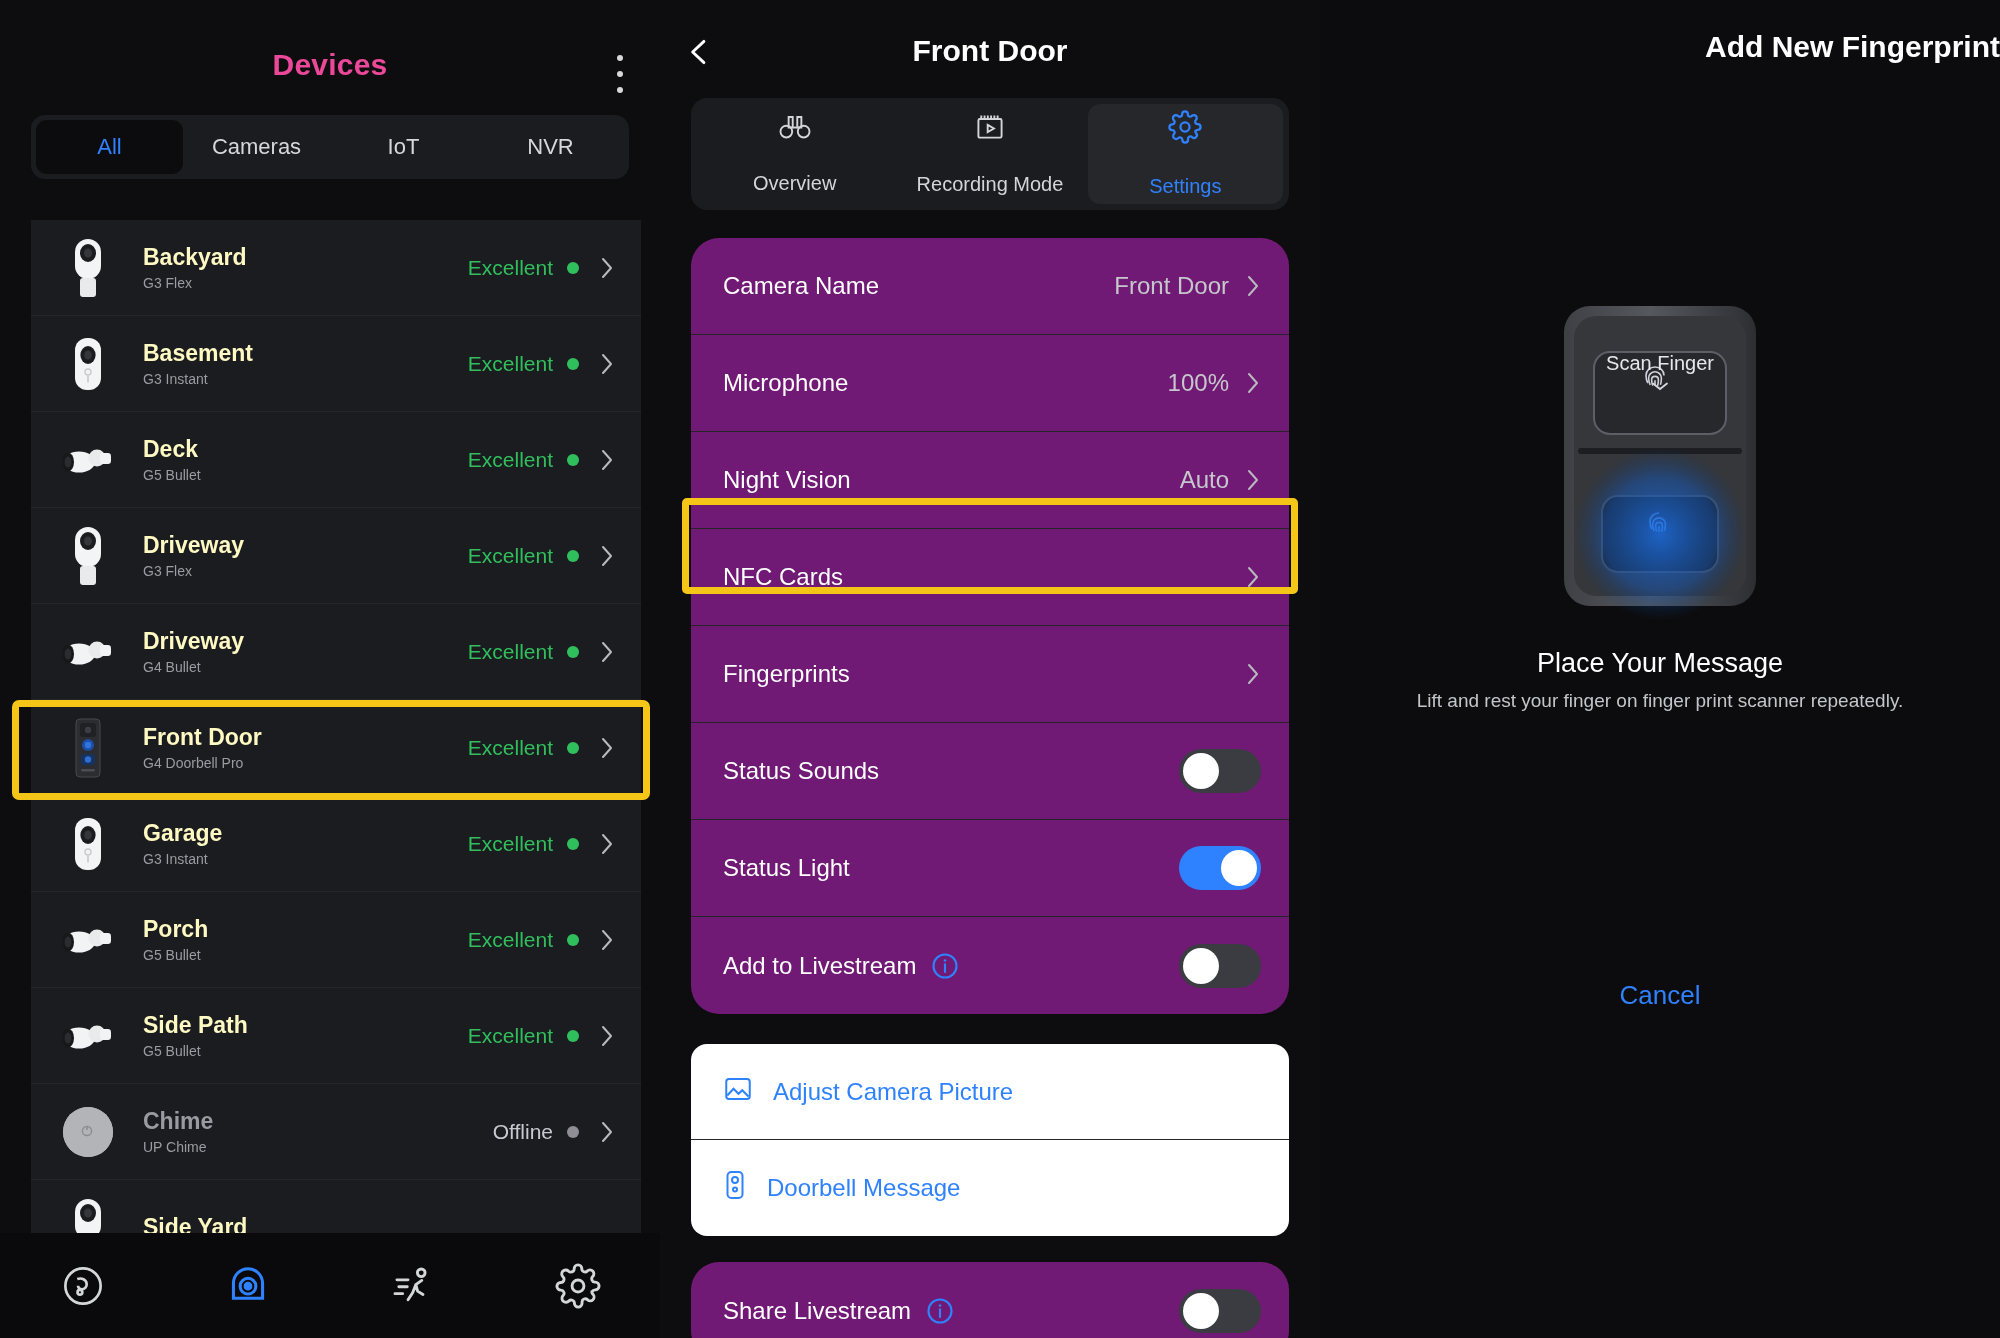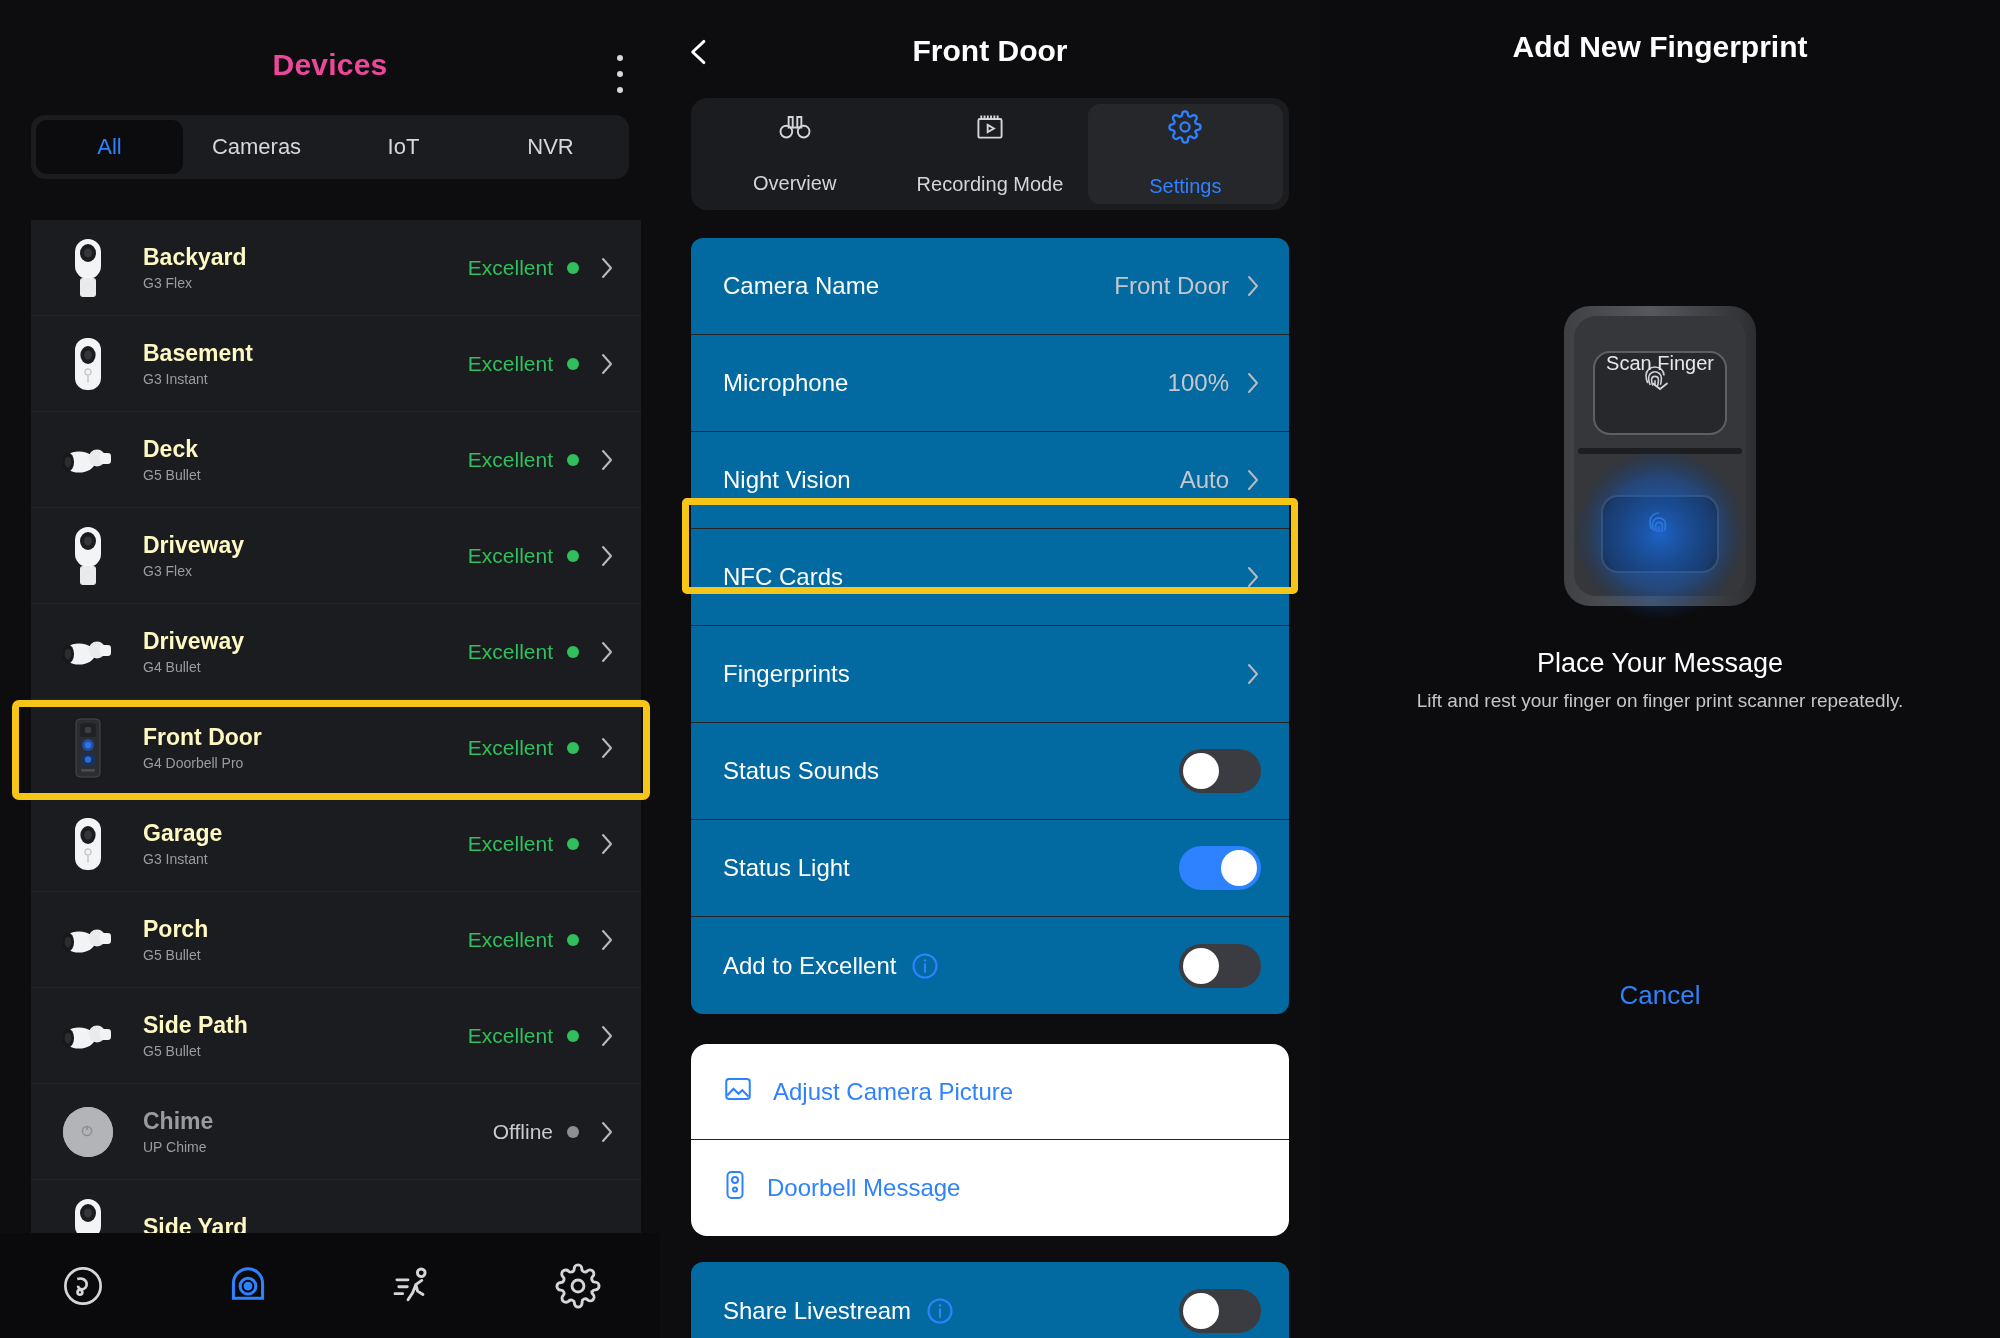--- a/index.html
+++ b/index.html
@@ -138,22 +138,22 @@
     gap: 26px;
     border-radius: 12px;
     color: #d4d5d9;
     font-size: 20px;
     height: 100px;
   }
   .mtab.active { background: #26272b; color: #2f82ff; }
 
   .mcard {
     margin: 28px 31px 0 31px;
-    background: #0369a1;
-    border-radius: 12px;
+    background: #701a75;
+    border-radius: 28px;
     overflow: hidden;
   }
   .mrow {
     height: 97px;
     display: flex; align-items: center;
     padding: 0 28px 0 32px;
     border-bottom: 1px solid #252528;
     position: relative;
   }
   .mrow:last-child { border-bottom: none; }
@@ -197,21 +197,21 @@
 
   
   .panel-right {
     position: relative;
     width: 680px; height: 1338px;
     background: #0c0c0e;
     flex: 1;
   }
   .right-title {
     color: #fff; font-size: 30px; font-weight: 700;
-    text-align: center; padding-top: 30px;
+    text-align: right; padding-top: 30px;
   }
   .dev-illu {
     position: absolute; left: 50%; transform: translateX(-50%);
     top: 300px; width: 220px; height: 320px;
   }
   .right-head {
     position: absolute; left: 0; right: 0; top: 648px;
     text-align: center; color: #ffffff; font-size: 27px;
   }
   .right-sub {
@@ -620,21 +620,21 @@
         <div class="mrow">
           <div class="mrow-label">
             <span>Status Light</span>
           </div>
           <div class="toggle on">
             <div class="knob"></div>
           </div>
         </div>
         <div class="mrow">
           <div class="mrow-label">
-            <span>Add to Excellent</span>
+            <span>Add to Livestream</span>
             <span class="info-ic">
       <svg width="30" height="30" viewBox="0 0 24 24" fill="none" stroke="#2f82ff" stroke-width="1.7">
         <circle cx="12" cy="12" r="9.2"></circle>
                 <path d="M12 10.6v6.1" stroke-linecap="round"></path>
         <circle cx="12" cy="7.6" r="1.05" fill="#2f82ff" stroke="none"></circle>
               </svg></span>
           </div>
           <div class="toggle">
             <div class="knob"></div>
           </div>

